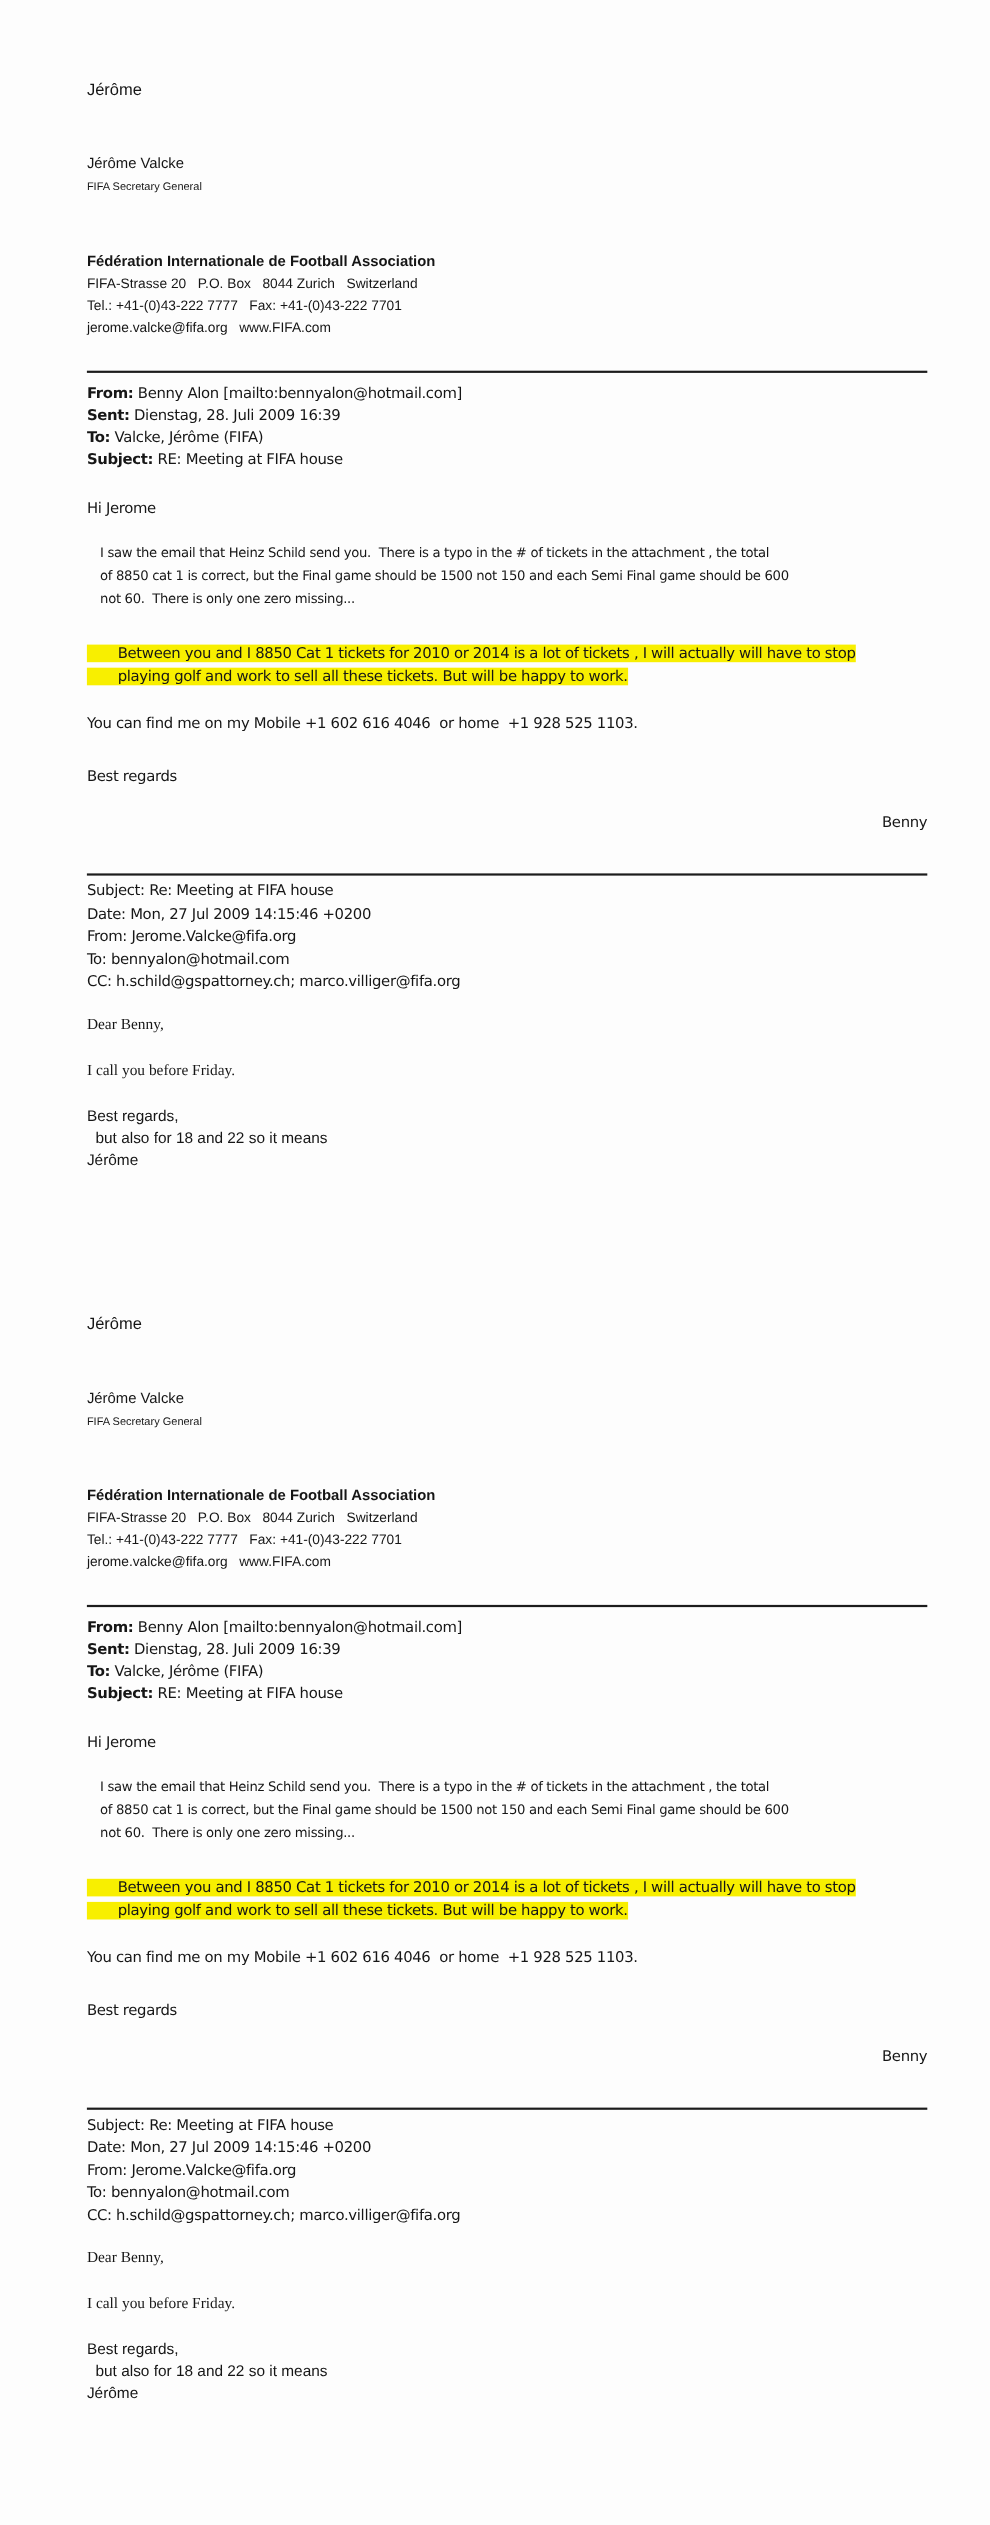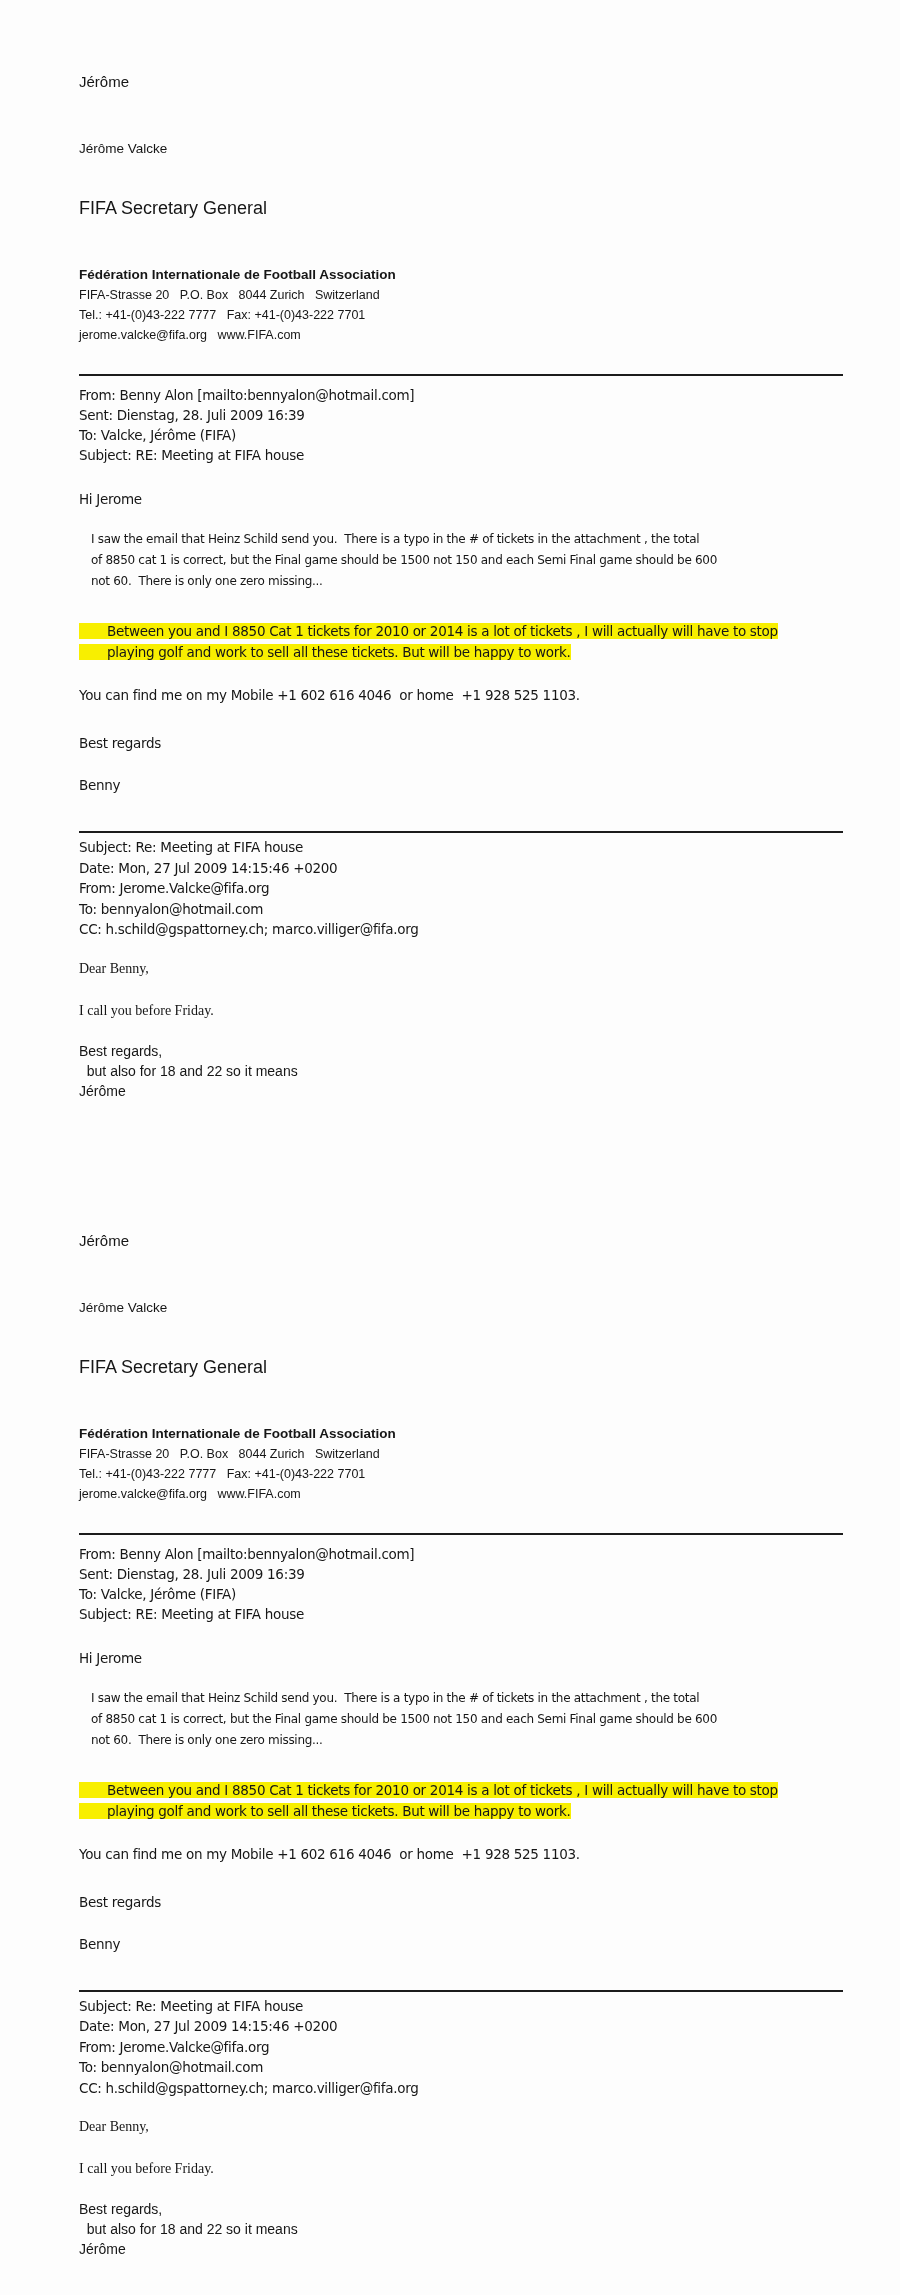--- a/index.html
+++ b/index.html
@@ -21,48 +21,48 @@
 
   
   .sig-font { font-family: "Liberation Sans", sans-serif; }
   
   .mail-font { font-family: "DejaVu Sans", sans-serif; letter-spacing: -0.3px; }
 
   .line { white-space: pre; }
 
   .sig-salutation { font-size: 15px; line-height: 20px; }
   .sig-name   { font-size: 13.5px; line-height: 22px; margin-top: 46px; }
-  .sig-title  { font-size: 18px; line-height: 22px; margin-top: 37px; }
+  .sig-title  { font-size: 10px; line-height: 22px; }
   .org-name   { font-size: 13.5px; font-weight: bold; line-height: 20px; margin-top: 46px; }
   .org-line   { font-size: 12.5px; line-height: 20px; }
 
   .rule {
     border: none;
     height: 2px;
     background: #1c1c1c;
     width: 100%;
   }
   .rule-1 { margin-top: 29px; }
   .rule-2 { margin-top: 36px; }
 
   .hdr-block { margin-top: 9px; }
   .hdr-line { font-size: 13.5px; line-height: 20px; }
-  .hdr-line .b { font-weight: normal; }
+  .hdr-line .b { font-weight: bold; }
 
   .greeting   { font-size: 13.5px; line-height: 20px; margin-top: 24px; }
   .para       { margin-top: 20px; }
   .para .line { font-size: 12px; line-height: 21px; margin-left: 12px; }
 
   .hl-block   { margin-top: 27px; padding: 2px 0; }
   .hl-block .line { font-size: 13.5px; line-height: 21px; }
   .hl-span    { background: #f8ef00; padding-left: 28px; }
 
   .contact    { font-size: 13.5px; line-height: 20px; margin-top: 20px; }
   .closing    { font-size: 13.5px; line-height: 20px; margin-top: 28px; }
-  .sender-sig { font-size: 13.5px; line-height: 20px; margin-top: 22px; }
+  .sender-sig { font-size: 13.5px; line-height: 20px; margin-top: 22px; text-align: right; }
 
   .quoted-hdr { margin-top: 4px; }
   .quoted-hdr .line { font-size: 13.5px; line-height: 20.5px; }
 
   .q-greeting { font-size: 14px; line-height: 20px; margin-top: 19px; font-family: Liberation Serif, serif; }
   .q-body     { font-size: 14px; line-height: 20px; margin-top: 22px; font-family: Liberation Serif, serif; }
   .q-closing-block { margin-top: 20px; }
   .q-closing-block .line { font-size: 14px; line-height: 20px; }
 </style>
 </head>

